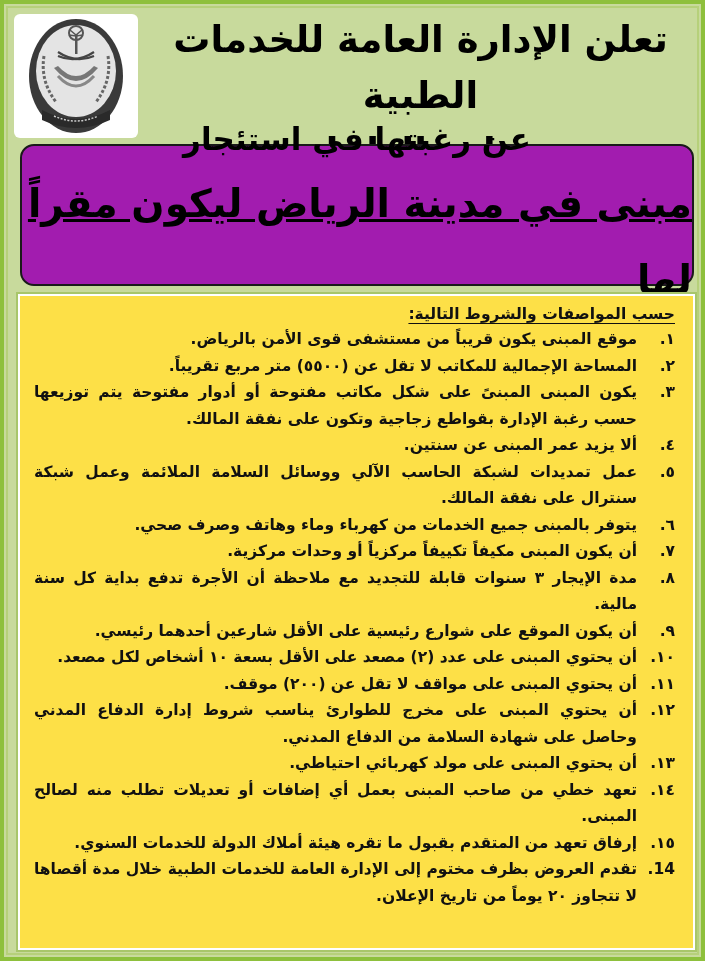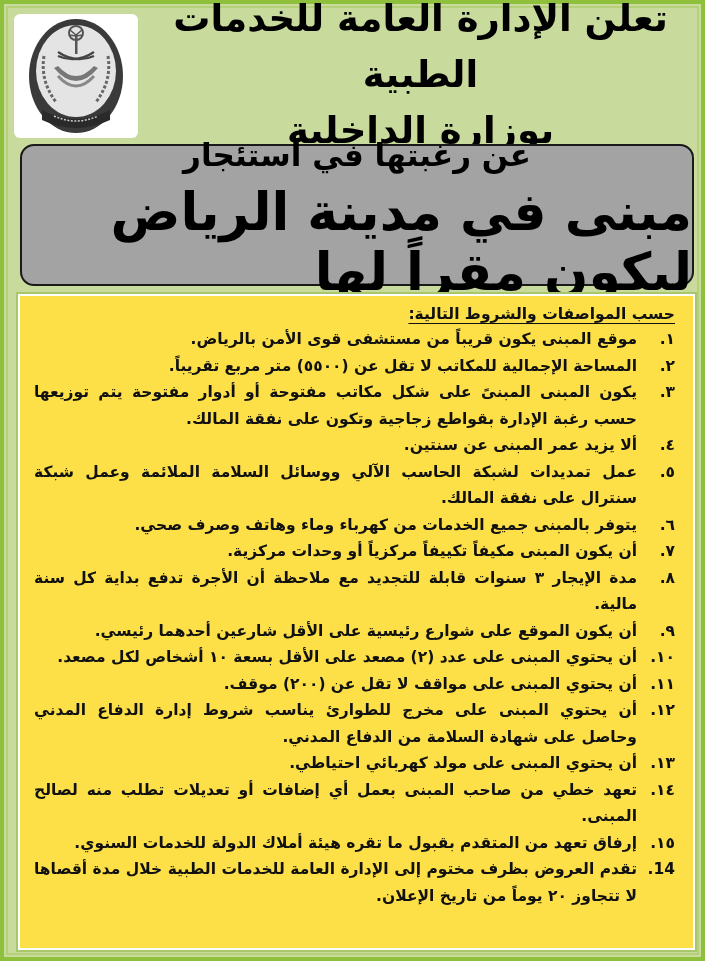--- a/index.html
+++ b/index.html
@@ -20,44 +20,44 @@
     
     .header { position: absolute; left: 8px; top: 8px; width: 689px; height: 126px; }
     .logo-card {
       position: absolute; left: 2px; top: 2px; width: 124px; height: 124px;
       background: #ffffff; border-radius: 6px;
       display: flex; align-items: center; justify-content: center;
     }
     .logo-card svg { width: 100px; height: 120px; }
     .title-block {
       position: absolute; left: 136px; top: 0; right: 8px; height: 126px;
-      display: flex; flex-direction: column; align-items: center; justify-content: center;
+      display: flex; flex-direction: column; align-items: center; 
       text-align: center;
     }
     .title-line-1 {
       font-family: "DejaVu Sans", sans-serif; font-weight: bold;
       font-size: 37px; line-height: 56px; color: #000; letter-spacing: 0;
     }
     .title-line-2 {
       font-family: "DejaVu Sans", sans-serif; font-weight: bold;
       font-size: 37px; line-height: 56px; color: #000;
     }
 
     
     .subject-box {
       position: absolute; left: 16px; top: 140px; width: 674px; height: 142px;
       border: 2px solid #1a1a1a; border-radius: 14px;
-      background: #a3a3a3;
+      background: #a21caf;
       display: flex; flex-direction: column; align-items: center; justify-content: center;
     }
     .subject-line-1 {
       font-weight: bold; font-size: 31px; line-height: 54px; color: #000;
     }
     .subject-line-2 {
-      font-weight: bold; font-size: 52px; line-height: 60px; color: #000;
+      font-weight: bold; font-size: 39px; line-height: 76px; color: #000; text-decoration: underline;
     }
 
     
     .body-panel {
       position: absolute; left: 14px; top: 290px; width: 677px; height: 656px;
       background: #fde047;
       border: 2px solid #ffffff;
       outline: 2px solid #a8c66a;
       padding: 6px 18px 6px 14px;
     }

